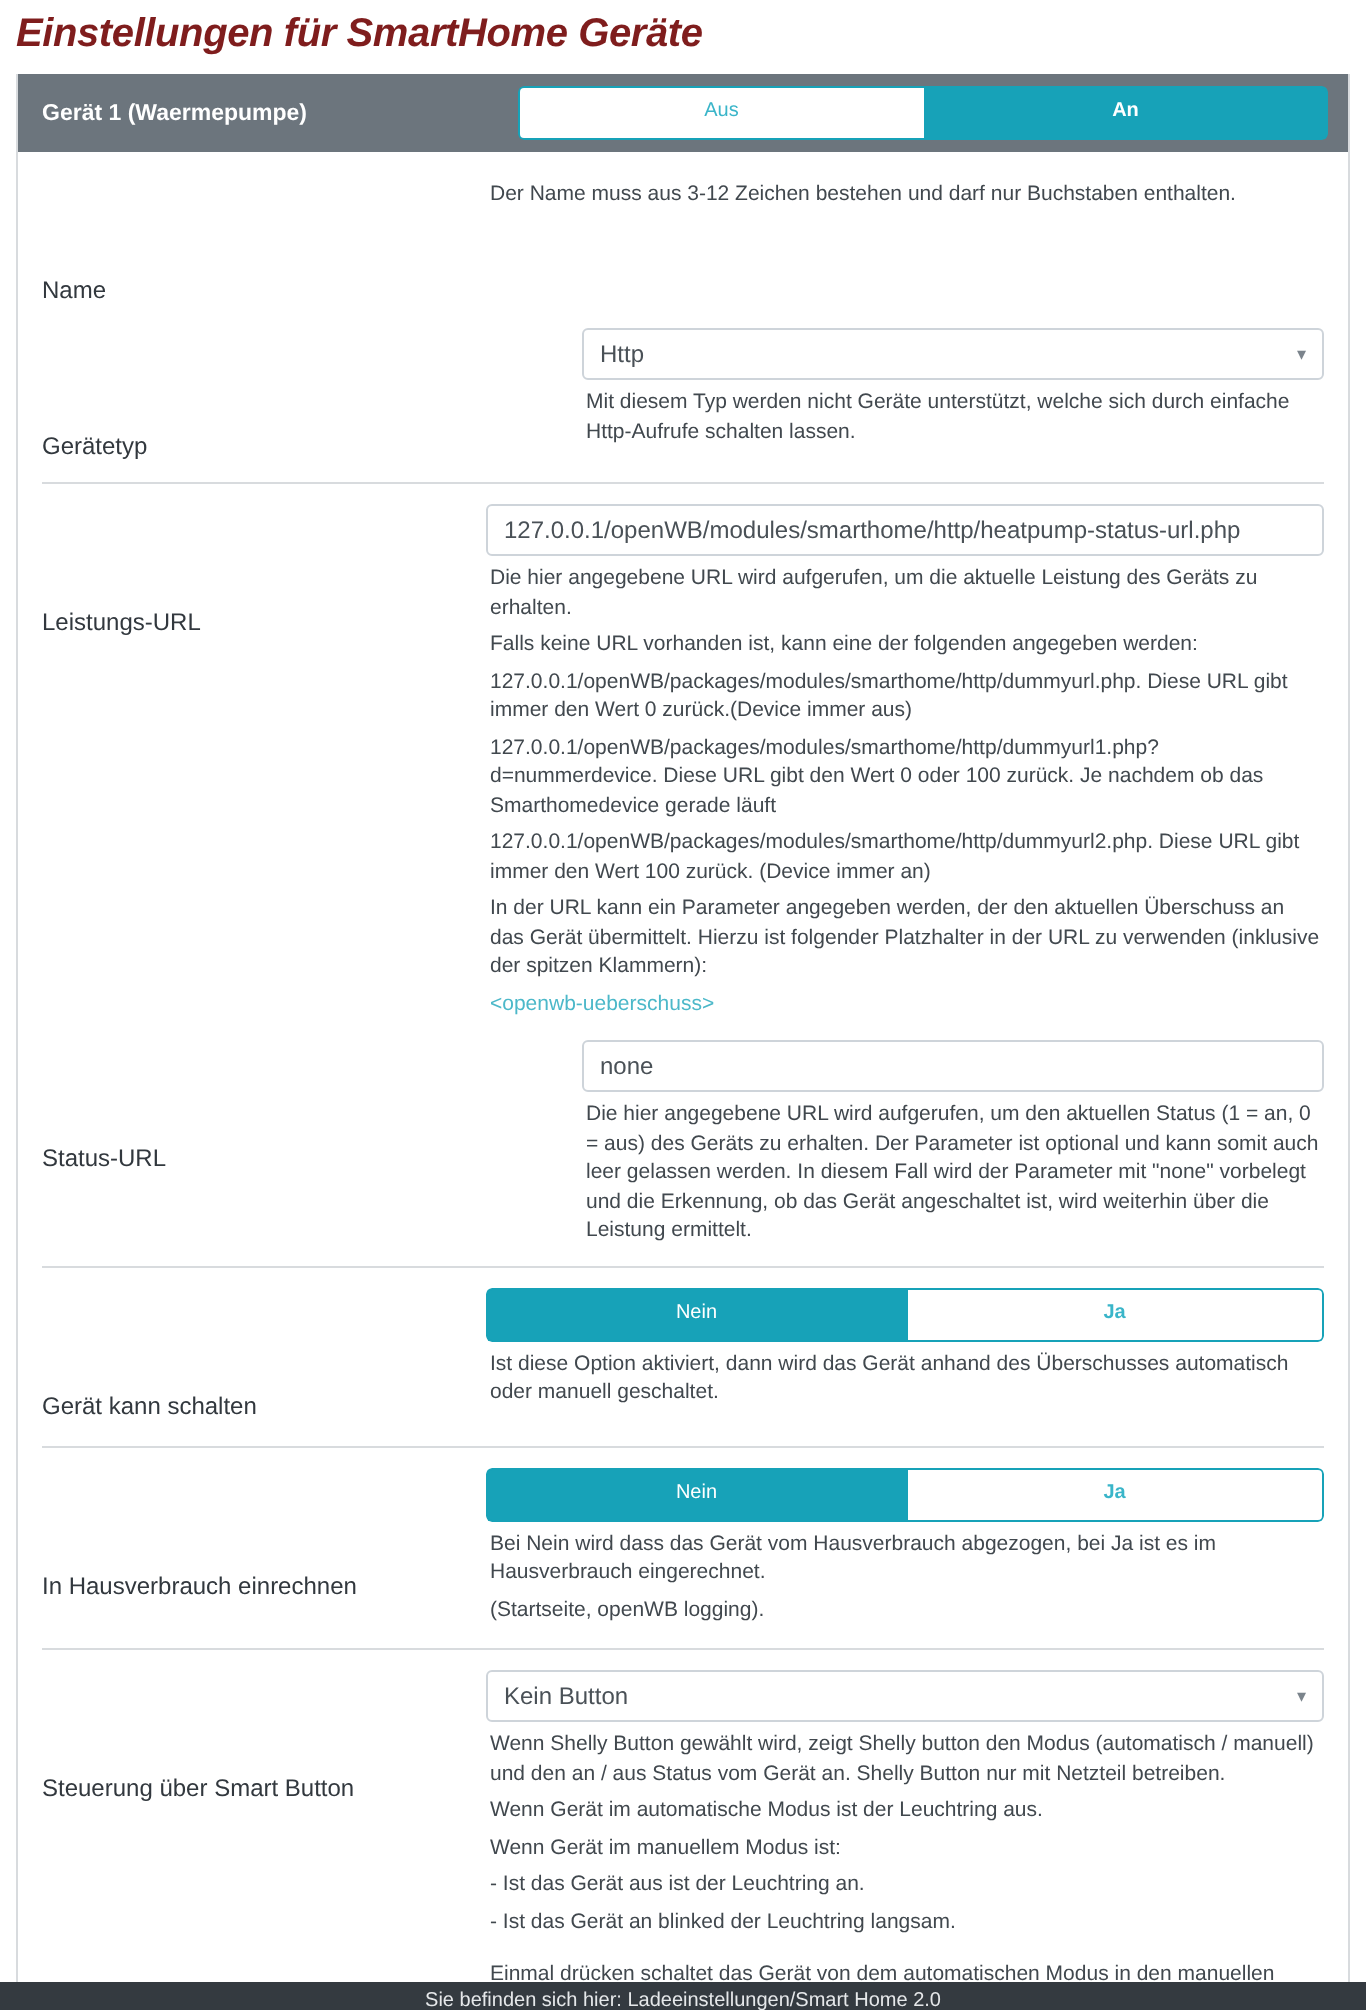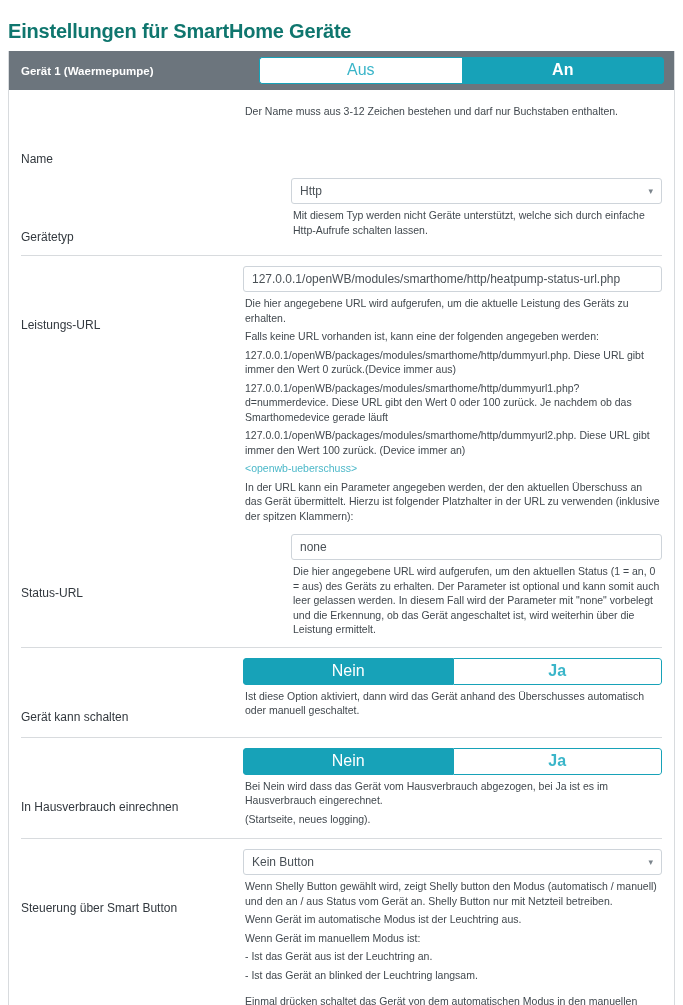--- a/index.html
+++ b/index.html
@@ -13,23 +13,24 @@
   }
   #app {
     position: relative;
     width: 683px;
     height: 1005px;
     box-sizing: border-box;
   }
   .page-title {
     font-size: 20px;
     font-weight: bold;
-    color: #0f766e;
-    margin: 20px 0 8px 8px;
+    color: #7f1d1d;
+    margin: 6px 0 8px 8px;
     letter-spacing: -0.2px;
+    font-style: italic;
   }
   .card {
     margin: 0 8px;
     border: 1px solid #d8dbde;
     border-top: none;
     background: #ffffff;
   }
   .card-header {
     background: #6c757d;
     padding: 6px 10px 6px 12px;
@@ -46,21 +47,21 @@
   }
   .btn-group {
     display: flex;
     flex: 1 1 auto;
     border-radius: 3px;
     overflow: hidden;
   }
   .btn {
     flex: 1 1 50%;
     text-align: center;
-    font-size: 16px;
+    font-size: 10px;
     padding: 5px 0 6px;
     border: 1px solid #17a2b8;
     box-sizing: border-box;
     cursor: pointer;
     user-select: none;
     line-height: 14px;
   }
   .btn.off {
     background: #ffffff;
     color: #3ab5c9;
@@ -181,22 +182,22 @@
 
     <div class="row">
       <div class="row-label">Leistungs-URL</div>
       <div class="row-field">
         <input class="input" type="text" value="127.0.0.1/openWB/modules/smarthome/http/heatpump-status-url.php" style="">
         <div class="help">Die hier angegebene URL wird aufgerufen, um die aktuelle Leistung des Geräts zu erhalten.</div>
         <div class="help">Falls keine URL vorhanden ist, kann eine der folgenden angegeben werden:</div>
         <div class="help">127.0.0.1/openWB/packages/modules/smarthome/http/dummyurl.php. Diese URL gibt immer den Wert 0 zurück.(Device immer aus)</div>
         <div class="help">127.0.0.1/openWB/packages/modules/smarthome/http/dummyurl1.php?d=nummerdevice. Diese URL gibt den Wert 0 oder 100 zurück. Je nachdem ob das Smarthomedevice gerade läuft</div>
         <div class="help">127.0.0.1/openWB/packages/modules/smarthome/http/dummyurl2.php. Diese URL gibt immer den Wert 100 zurück. (Device immer an)</div>
+        <div class="help">In der URL kann ein Parameter angegeben werden, der den aktuellen Überschuss an das Gerät übermittelt. Hierzu ist folgender Platzhalter in der URL zu verwenden (inklusive der spitzen Klammern):</div>
         <div class="help teal">&lt;openwb-ueberschuss&gt;</div>
-        <div class="help">In der URL kann ein Parameter angegeben werden, der den aktuellen Überschuss an das Gerät übermittelt. Hierzu ist folgender Platzhalter in der URL zu verwenden (inklusive der spitzen Klammern):</div>
       </div>
     </div>
 
     <div class="row tight">
       <div class="row-label">Status-URL</div>
       <div class="row-field">
         <input class="input" type="text" value="none" style="">
         <div class="help">Die hier angegebene URL wird aufgerufen, um den aktuellen Status (1 = an, 0 = aus) des Geräts zu erhalten. Der Parameter ist optional und kann somit auch leer gelassen werden. In diesem Fall wird der Parameter mit "none" vorbelegt und die Erkennung, ob das Gerät angeschaltet ist, wird weiterhin über die Leistung ermittelt.</div>
       </div>
     </div>
@@ -217,21 +218,21 @@
     <div class="divider"></div>
 
     <div class="row">
       <div class="row-label">In Hausverbrauch einrechnen</div>
       <div class="row-field">
         <div class="btn-group">
           <div class="btn on">Nein</div>
           <div class="btn off">Ja</div>
         </div>
         <div class="help">Bei Nein wird dass das Gerät vom Hausverbrauch abgezogen, bei Ja ist es im Hausverbrauch eingerechnet.</div>
-        <div class="help">(Startseite, neues logging).</div>
+        <div class="help">(Startseite, openWB logging).</div>
       </div>
     </div>
 
     <div class="divider"></div>
 
     <div class="row">
       <div class="row-label">Steuerung über Smart Button</div>
       <div class="row-field">
         <div class="select-wrap">
           <input class="input" type="text" readonly="" value="Kein Button" style="">

